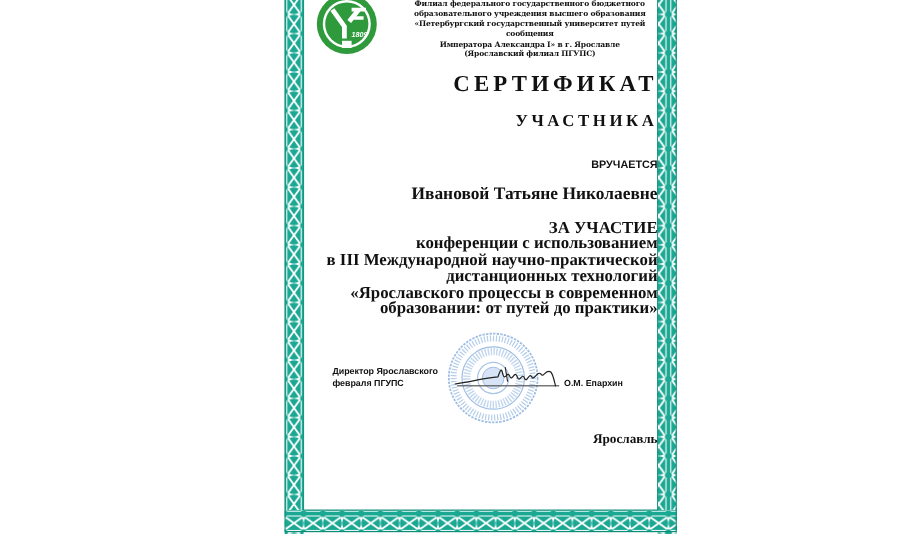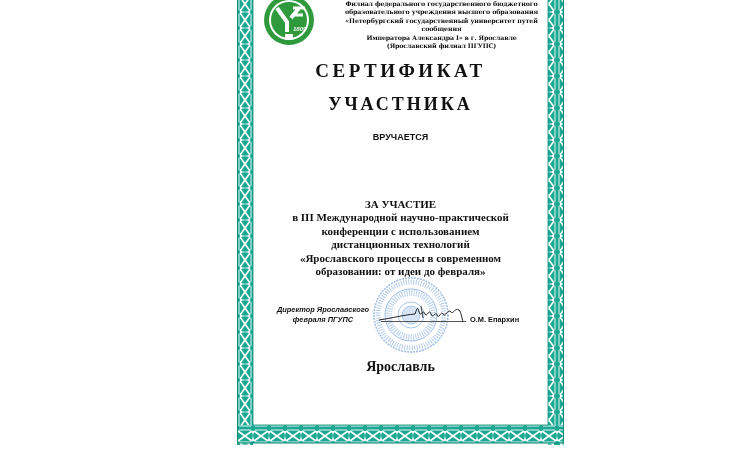--- a/index.html
+++ b/index.html
@@ -9,57 +9,57 @@
   }
   .cert {
     position: absolute; left: 237px; top: -20px; width: 329px; height: 465px;
   }
   .frame {
     position: absolute; left: 0; top: 0; width: 100%; height: 100%;
   }
   .content {
     position: absolute; left: 16px; top: 20px; width: 295px; height: 405px;
   }
-  .abs { position: absolute; text-align: center; width: 100%; left: 0; }
+  .abs { position: absolute; text-align: right; width: 100%; left: 0; }
   .header {
     position: absolute; left: 86px; top: 0px; width: 205px;
     text-align: center; font-size: 6.3px; font-weight: bold; line-height: 8.4px;
     font-family: "DejaVu Serif", serif; letter-spacing: -0.15px;
   }
   .logo { position: absolute; left: 10px; top: -6px; width: 52px; height: 52px; }
   .title {
     top: 60px; font-size: 19px; font-weight: bold; letter-spacing: 3.5px;
     font-family: "Liberation Serif", serif;
   }
   .subtitle {
-    top: 94px; font-size: 18px; font-weight: bold; letter-spacing: 3px;
+    top: 94px; font-size: 14px; font-weight: bold; letter-spacing: 3px;
     font-family: "Liberation Serif", serif;
   }
   .award { top: 132px; font-size: 9px; font-weight: bold; font-family: "Liberation Sans", sans-serif; }
   .name {
     top: 154px; font-size: 14.5px; font-weight: bold; font-family: "Liberation Serif", serif;
   }
   .body-text {
-    top: 198px; font-size: 11px; font-weight: bold; line-height: 13.4px;
+    top: 184px; font-size: 14px; font-weight: bold; line-height: 13.4px;
     font-family: "Liberation Serif", serif;
   }
   .sig-title {
     position: absolute; left: 24px; top: 305px; font-size: 7.4px; font-weight: bold;
-    line-height: 9.6px; text-align: center; font-family: "Liberation Sans", sans-serif; font-style: italic;
+    line-height: 9.6px; text-align: left; font-family: "Liberation Sans", sans-serif;
   }
   .sig-name {
     position: absolute; left: 217px; top: 315px; font-size: 7.4px; font-weight: bold;
     font-family: "Liberation Sans", sans-serif;
     text-align: right;
   }
   .stamp { position: absolute; left: 119px; top: 276px; width: 78px; height: 78px; }
   .sig-line { position: absolute; left: 128px; top: 321px; width: 85px; height: 1px; background: #555; }
   .signature { position: absolute; left: 120px; top: 298px; width: 96px; height: 28px; }
   .place {
-    top: 361px; font-size: 14px; font-weight: bold; line-height: 11px; font-family: "Liberation Serif", serif;
+    top: 361px; font-size: 11px; font-weight: bold; line-height: 11px; font-family: "Liberation Serif", serif;
   }
 </style>
 </head>
 <body>
 
 <div class="cert">
   <svg class="frame" viewBox="0 0 329 465" preserveAspectRatio="none">
     <defs>
       <pattern id="knotV" x="0" y="0" width="16" height="16" patternUnits="userSpaceOnUse">
         <rect width="16" height="16" fill="#1aa893"></rect>
@@ -96,28 +96,29 @@
       <div>Филиал федерального государственного бюджетного</div>
       <div>образовательного учреждения высшего образования</div>
       <div>«Петербургский государственный университет путей сообщения</div>
       <div>Императора Александра I» в г. Ярославле</div>
       <div>(Ярославский филиал ПГУПС)</div>
     </div>
 
     <div class="abs title">СЕРТИФИКАТ</div>
     <div class="abs subtitle">УЧАСТНИКА</div>
     <div class="abs award">ВРУЧАЕТСЯ</div>
+    <div class="abs name">Ивановой Татьяне Николаевне</div>
 
     <div class="abs body-text">
       <div>ЗА УЧАСТИЕ</div>
+      <div>конференции с использованием</div>
       <div>в III Международной научно-практической</div>
-      <div>конференции с использованием</div>
       <div>дистанционных технологий</div>
       <div>«Ярославского процессы в современном</div>
-      <div>образовании: от идеи до февраля»</div>
+      <div>образовании: от путей до практики»</div>
     </div>
 
     <svg class="stamp" viewBox="0 0 78 78">
       <circle cx="39" cy="39" r="37" fill="none" stroke="#9dbde3" stroke-width="1.5" stroke-dasharray="2 1"></circle>
       <circle cx="39" cy="39" r="33" fill="none" stroke="#b4cdea" stroke-width="5" stroke-dasharray="1 1.5"></circle>
       <circle cx="39" cy="39" r="26" fill="none" stroke="#9dbde3" stroke-width="1"></circle>
       <circle cx="39" cy="39" r="22" fill="none" stroke="#c3d7ef" stroke-width="6" stroke-dasharray="1.2 1.2"></circle>
       <circle cx="39" cy="39" r="13" fill="none" stroke="#aac6e7" stroke-width="1"></circle>
       <circle cx="39" cy="39" r="9" fill="#d6e4f5" stroke="#9dbde3" stroke-width="0.8"></circle>
     </svg>

